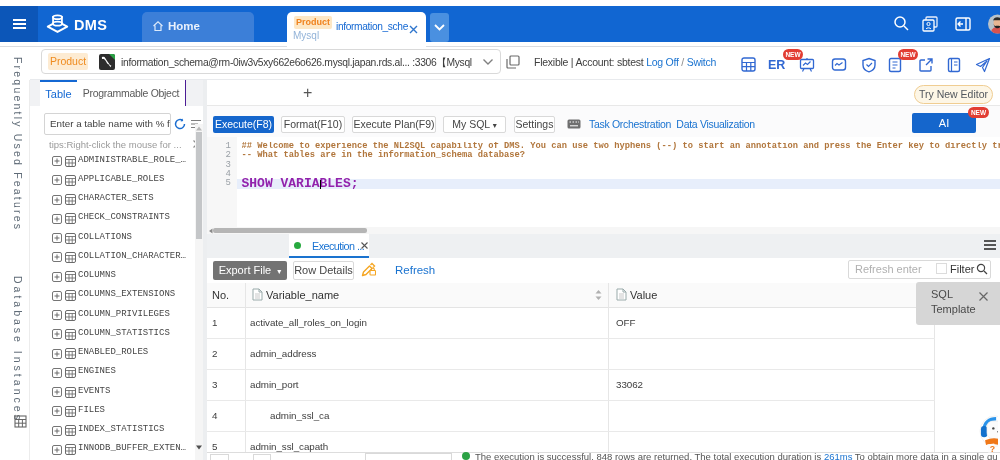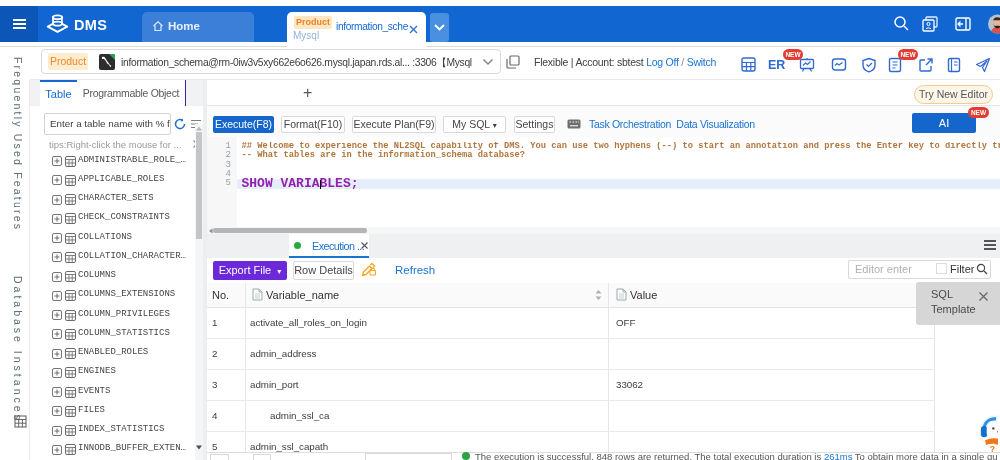--- a/index.html
+++ b/index.html
@@ -363,31 +363,31 @@
 <div class="abs" style="left:294px;top:242px;width:7px;height:7px;border-radius:50%;background:#27a93f;"></div>
 <div class="abs" style="left:304px;top:240px;color:#1a73d2;font-size:10.8px;letter-spacing:-0.55px;padding-left:8px;">Execution ...</div>
 <svg class="abs" style="left:360px;top:241px;" width="9" height="9" viewBox="0 0 9 9">
   <path d="M1.5 1.5 L7.5 7.5 M7.5 1.5 L1.5 7.5" stroke="#555" stroke-width="1.1"></path>
 </svg>
 <div class="abs" style="left:984px;top:240px;width:12px;height:2px;background:#555;"></div>
 <div class="abs" style="left:984px;top:244px;width:12px;height:2px;background:#555;"></div>
 <div class="abs" style="left:984px;top:248px;width:12px;height:2px;background:#555;"></div>
 
 <div class="abs" style="left:207px;top:258px;width:793px;height:25px;background:#fff;"></div>
-<div class="abs" style="left:213px;top:261px;width:74px;height:19px;background:#6d28d9;border-radius:2px;color:#fff;font-size:11px;text-align:center;line-height:19px;">Export File&nbsp; <span style="font-size:8px;">▾</span></div>
+<div class="abs" style="left:213px;top:261px;width:74px;height:19px;background:#737373;border-radius:2px;color:#fff;font-size:11px;text-align:center;line-height:19px;">Export File&nbsp; <span style="font-size:8px;">▾</span></div>
 <div class="abs" style="left:293px;top:261px;width:61px;height:19px;background:#fff;border:1px solid #d9d9d9;border-radius:2px;color:#454545;font-size:11px;text-align:center;line-height:17px;">Row Details</div>
 <svg class="abs" style="left:361px;top:262px;" width="15" height="15" viewBox="0 0 15 15">
   <path d="M1.5 13.5 L2.5 10 L8.5 4 L11 6.5 L5 12.5 Z" fill="none" stroke="#f5a623" stroke-width="1.4" stroke-linejoin="round"></path>
   <path d="M9.5 3 L11 1.5 L13.5 4 L12 5.5" fill="none" stroke="#f5a623" stroke-width="1.4"></path>
   <rect x="9" y="8.5" width="5.5" height="4.5" rx="0.8" fill="#fff" stroke="#f5a623" stroke-width="1.1"></rect>
   <path d="M10.2 8.5 V7.6 A1.55 1.55 0 0 1 13.3 7.6 V8.5" fill="none" stroke="#f5a623" stroke-width="1.1"></path>
 </svg>
 <div class="abs" style="left:395px;top:264px;color:#1a73d0;font-size:11.5px;">Refresh</div>
 <div class="abs" style="left:848px;top:260px;width:143px;height:19px;border:1px solid #d9d9d9;border-radius:2px;background:#fff;"></div>
-<div class="abs" style="left:855px;top:263px;color:#b0b0b0;font-size:11px;">Editor enter</div>
+<div class="abs" style="left:855px;top:263px;color:#b0b0b0;font-size:11px;">Refresh enter</div>
 <div class="abs" style="left:936px;top:263px;width:11px;height:11px;border:1px solid #dcdcdc;background:#fff;"></div>
 <div class="abs" style="left:950px;top:263px;color:#333;font-size:11px;">Filter</div>
 <svg class="abs" style="left:976px;top:263px;" width="12" height="12" viewBox="0 0 12 12">
   <circle cx="5" cy="5" r="3.6" fill="none" stroke="#444" stroke-width="1.2"></circle>
   <path d="M8 8 L11 11" stroke="#444" stroke-width="1.2"></path>
 </svg>
 
 <div id="grid">
       <div class="abs" style="left:207px;top:283px;width:793px;height:25px;background:#fafafa;border-bottom:1px solid #e4e4e4;"></div>
       <div class="abs" style="left:212px;top:289px;color:#333;font-size:11px;">No.</div>

